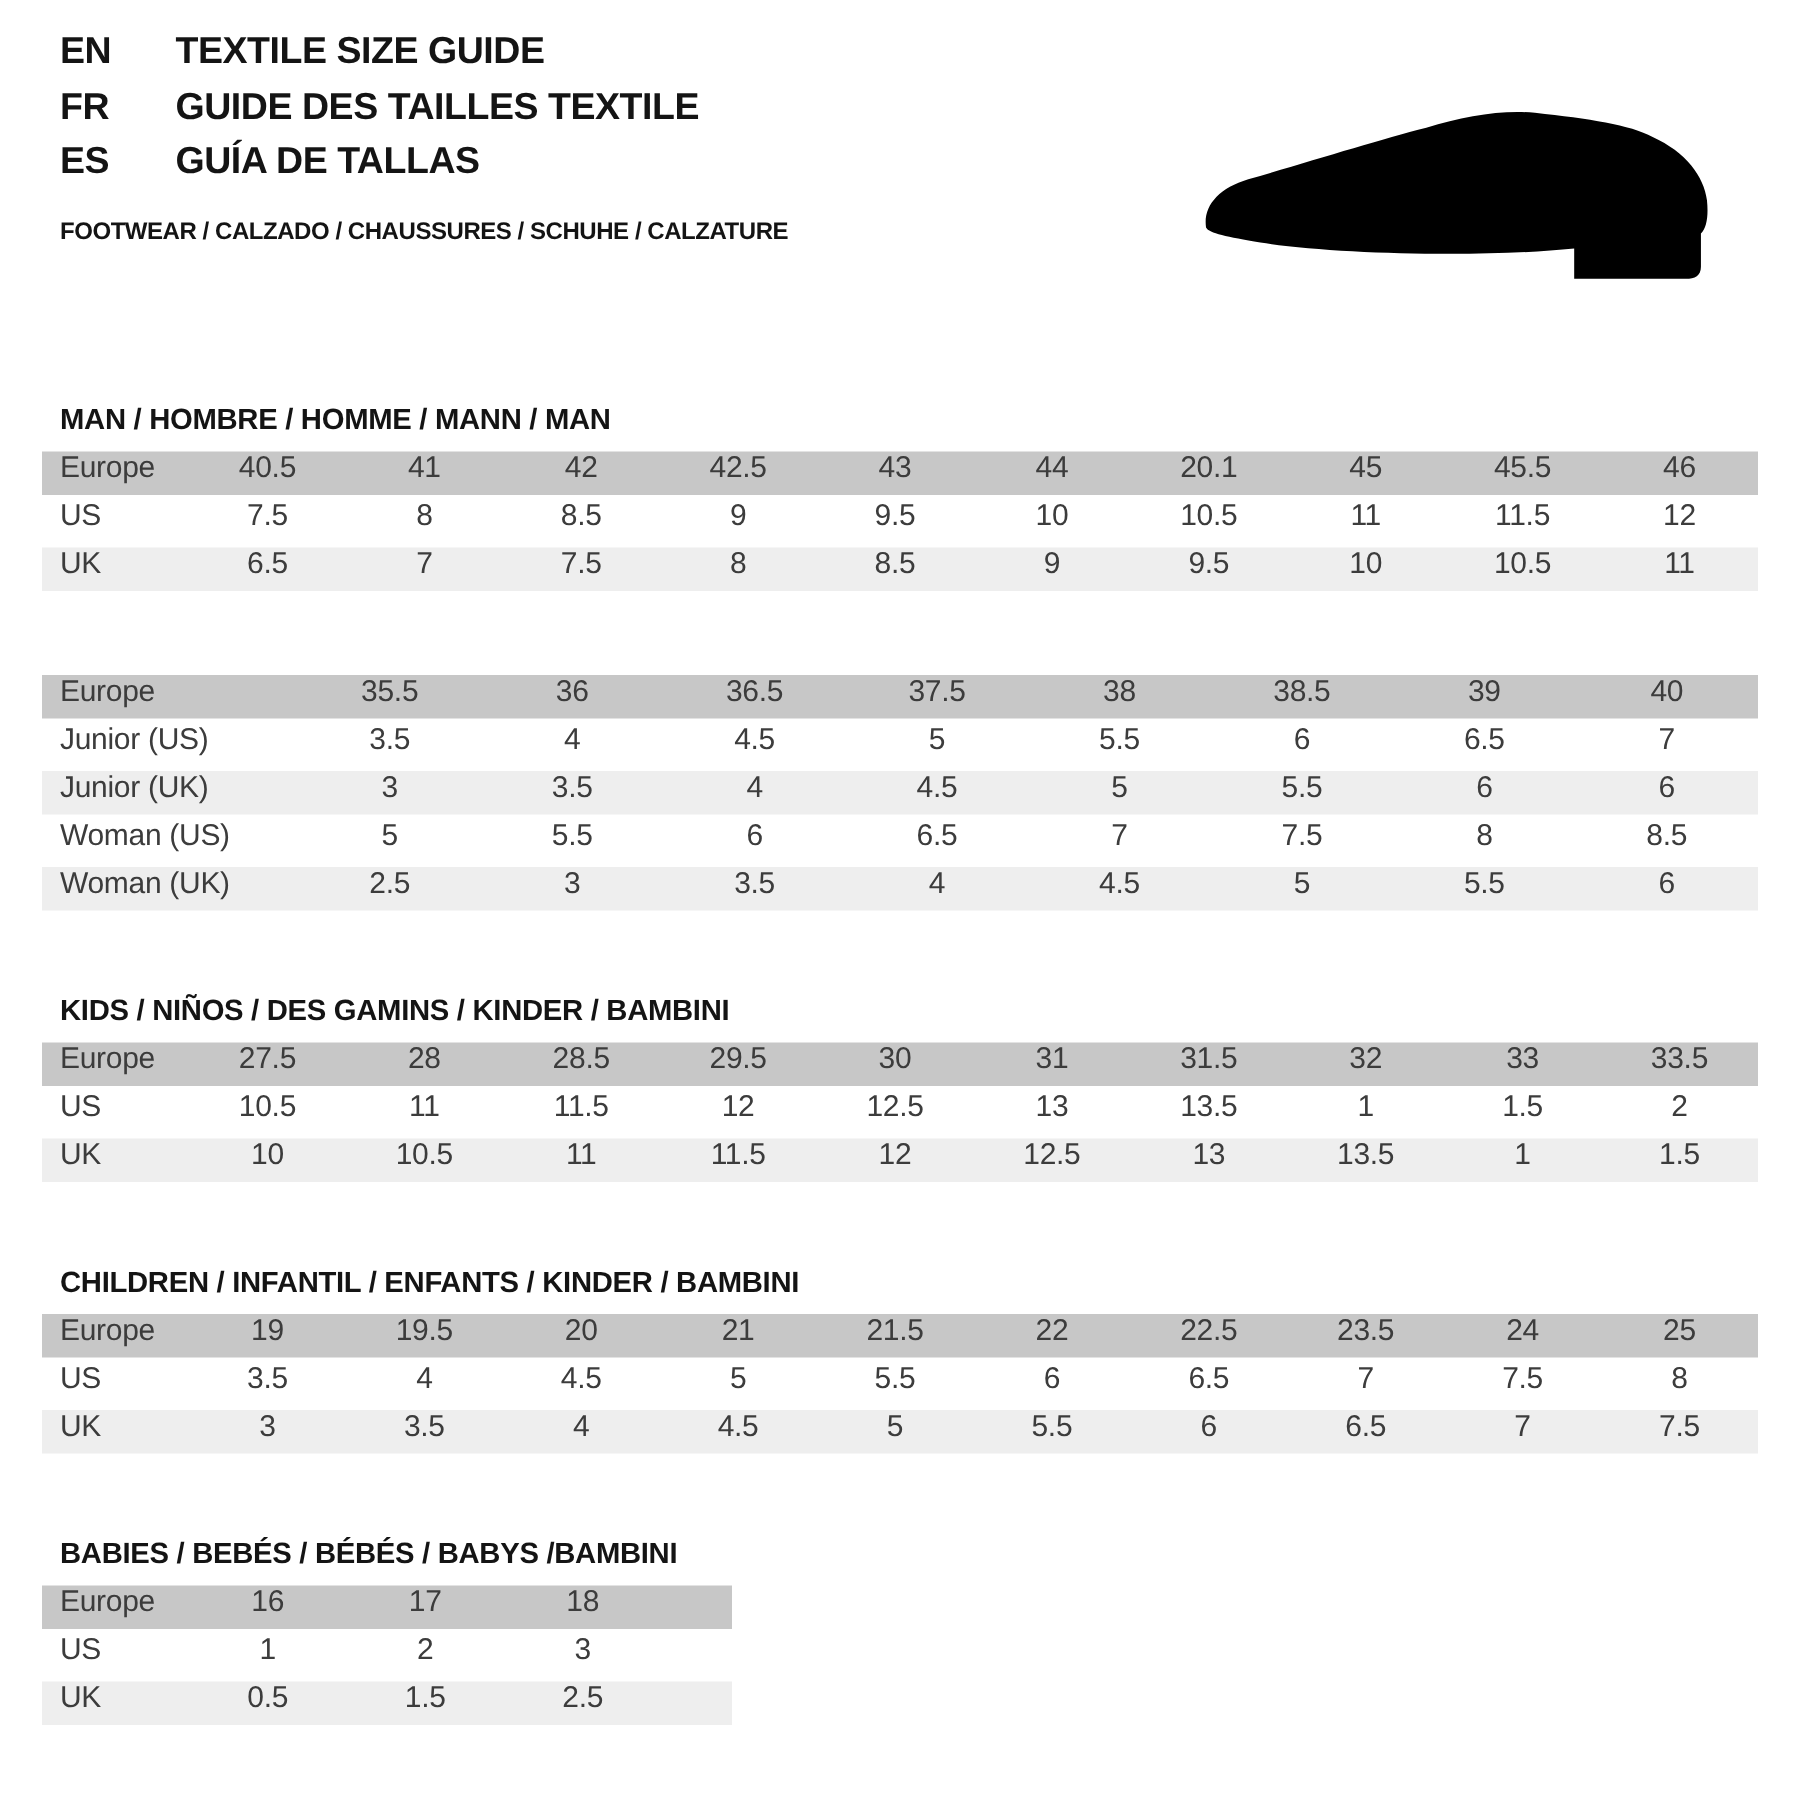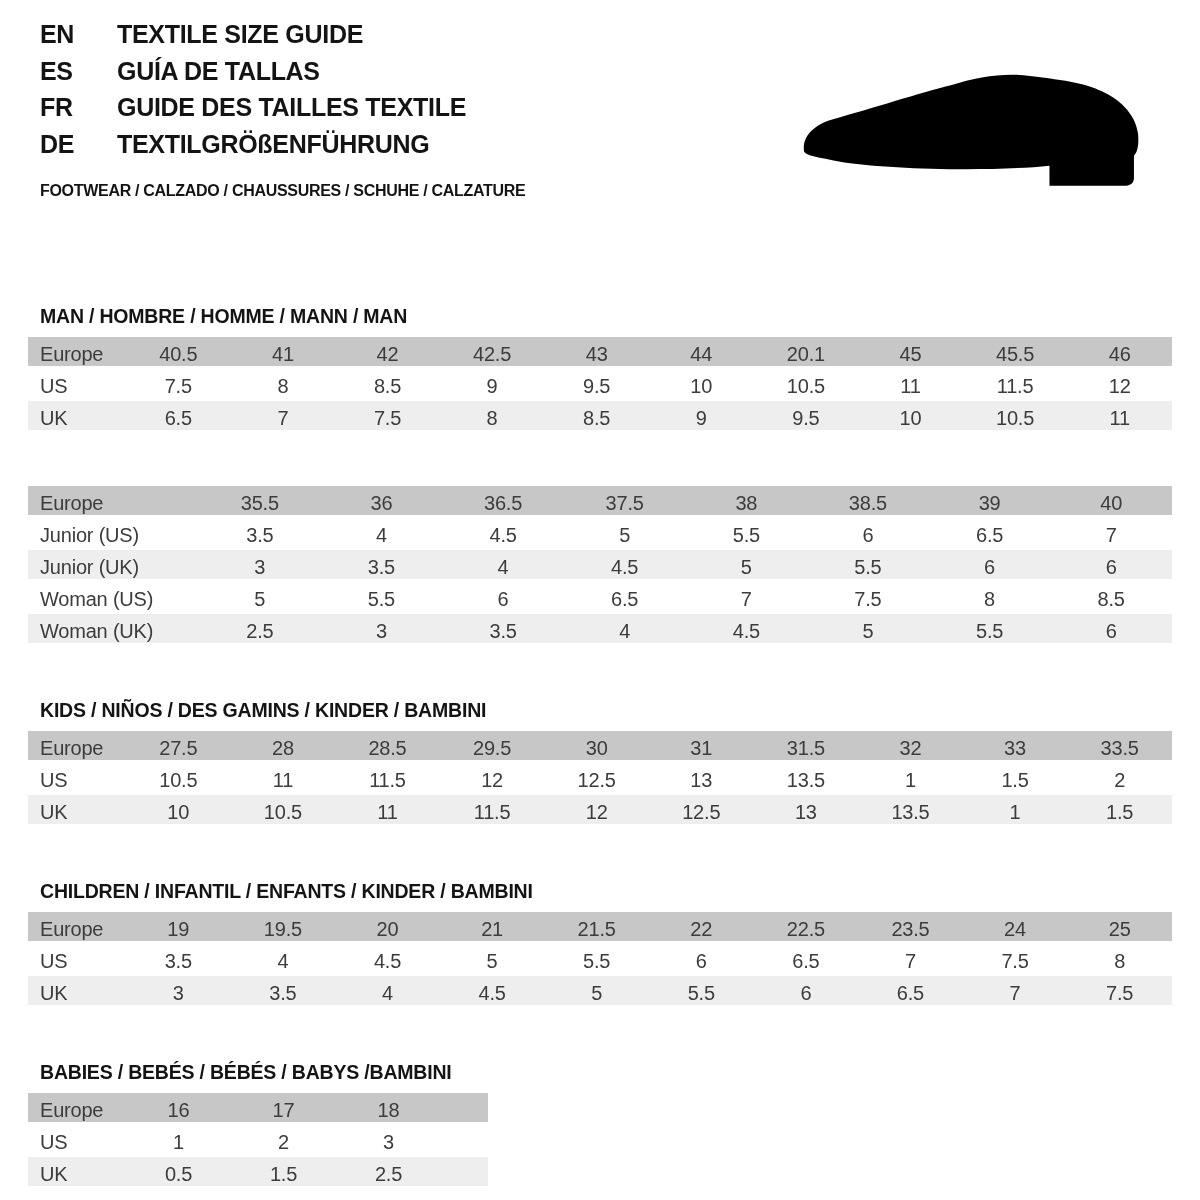--- a/index.html
+++ b/index.html
@@ -59,21 +59,21 @@
     line-height: 23px;
     letter-spacing: -0.2px;
     margin: 0 0 9px 0;
     padding-left: 12px;
     color: #141414;
   }
   .size-table { width: 100%; --lw: 98px; }
   .size-table.narrow { width: 460px; }
   .st-row {
     display: flex;
-    align-items: flex-end;
+    align-items: flex-start;
     height: 29px;
     margin-bottom: 3px;
     font-size: 20px;
     color: var(--table-text, #3c3c3c);
     letter-spacing: -0.2px;
   }
   .st-row.header-row { background: var(--header-row-bg, #c7c7c7); }
   .st-row.alt { background: var(--alt-row-bg, #eeeeee); }
   .st-label {
     flex: 0 0 var(--lw);
@@ -89,30 +89,26 @@
 
 <div class="page">
 
   <header>
     <div class="langs">
       <div class="lang-row">
         <span class="lang-code">EN</span>
         <span class="lang-label">TEXTILE SIZE GUIDE</span>
       </div>
       <div class="lang-row">
-        <span class="lang-code">ES</span>
-        <span class="lang-label">GUÍA DE TALLAS</span>
-      </div>
-      <div class="lang-row">
         <span class="lang-code">FR</span>
         <span class="lang-label">GUIDE DES TAILLES TEXTILE</span>
       </div>
       <div class="lang-row">
-        <span class="lang-code">DE</span>
-        <span class="lang-label">TEXTILGRÖßENFÜHRUNG</span>
+        <span class="lang-code">ES</span>
+        <span class="lang-label">GUÍA DE TALLAS</span>
       </div>
     </div>
 
     <svg class="shoe" viewBox="0 0 340 117" xmlns="http://www.w3.org/2000/svg" aria-hidden="true">
       <path fill="#000000" d="
         M4,78
         C2,64 12,52 32,46
         C75,34 118,20 150,12
         C175,4 200,0 222,2
         C258,6 285,10 300,18

